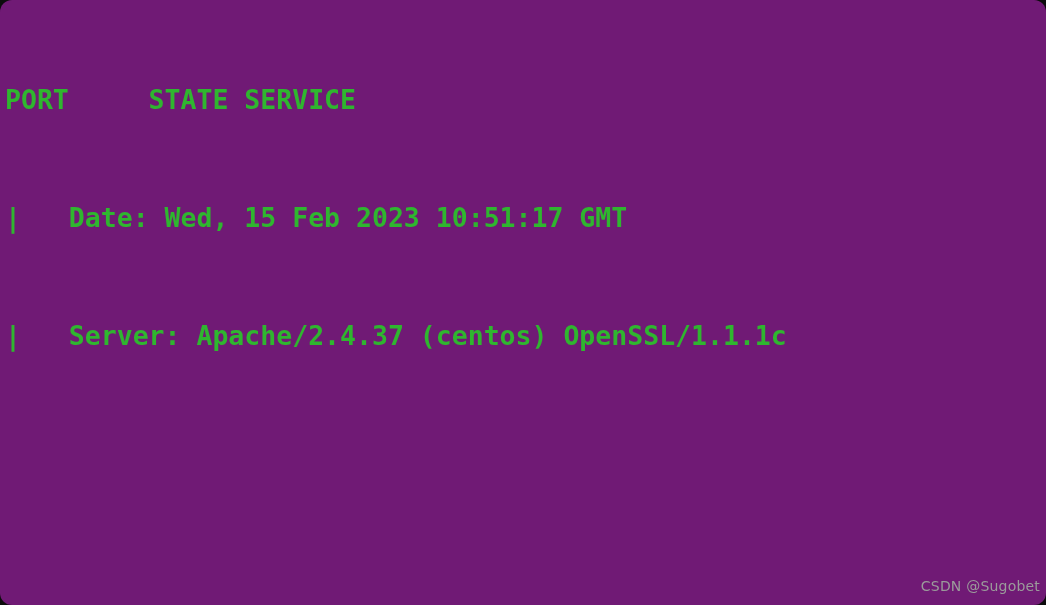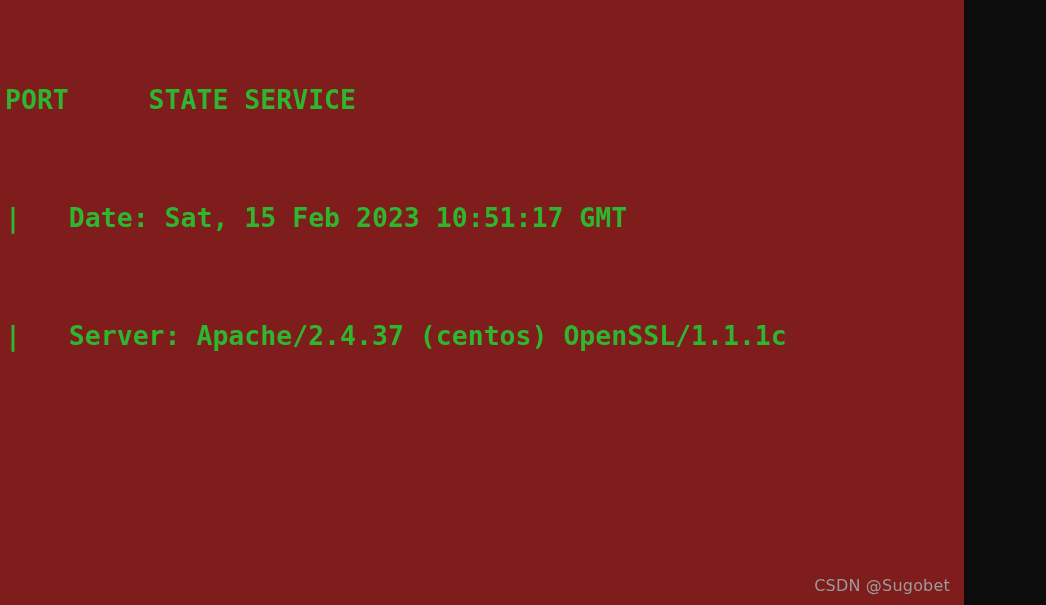--- a/index.html
+++ b/index.html
@@ -2,62 +2,63 @@
 <html><head>
 <meta charset="utf-8">
 <style>
   html, body {
     margin: 0;
     padding: 0;
     background: #0c0c0c;
   }
   #terminal {
     position: relative;
-    width: 964px;
+    width: 1046px;
     height: 605px;
-    background: #7f1d1d;
+    background: #701a75;
     overflow: hidden;
     font-family: "DejaVu Sans Mono", "Liberation Mono", monospace;
     font-size: 26.5px;
     font-weight: bold;
     line-height: 39.4px;
     letter-spacing: 0px;
     color: #2fb62f;
+    border-radius: 12px;
     -webkit-font-smoothing: none;
   }
   #screen {
     position: absolute;
     left: 5px;
     top: 1px;
     white-space: pre;
   }
   .line {
     height: 39.4px;
     white-space: pre;
     color: #2fb62f;
   }
   .watermark {
     position: absolute;
-    right: 14px;
+    right: 6px;
     top: 578px;
     font-family: "DejaVu Sans", "Liberation Sans", sans-serif;
-    font-size: 16px;
+    font-size: 14px;
     font-weight: normal;
     line-height: 16px;
     color: #9b9b9b;
     letter-spacing: 0.2px;
   }
 </style>
 </head>
 <body>
 
 <div id="terminal">
   <div id="screen">
     <div class="line">PORT     STATE SERVICE</div>
-    <div class="line">|   Date: Sat, 15 Feb 2023 10:51:17 GMT</div>
+    <div class="line">|   Date: Wed, 15 Feb 2023 10:51:17 GMT</div>
     <div class="line">|   Server: Apache/2.4.37 (centos) OpenSSL/1.1.1c</div>
     
     
     
     
     
     
     
     
     

